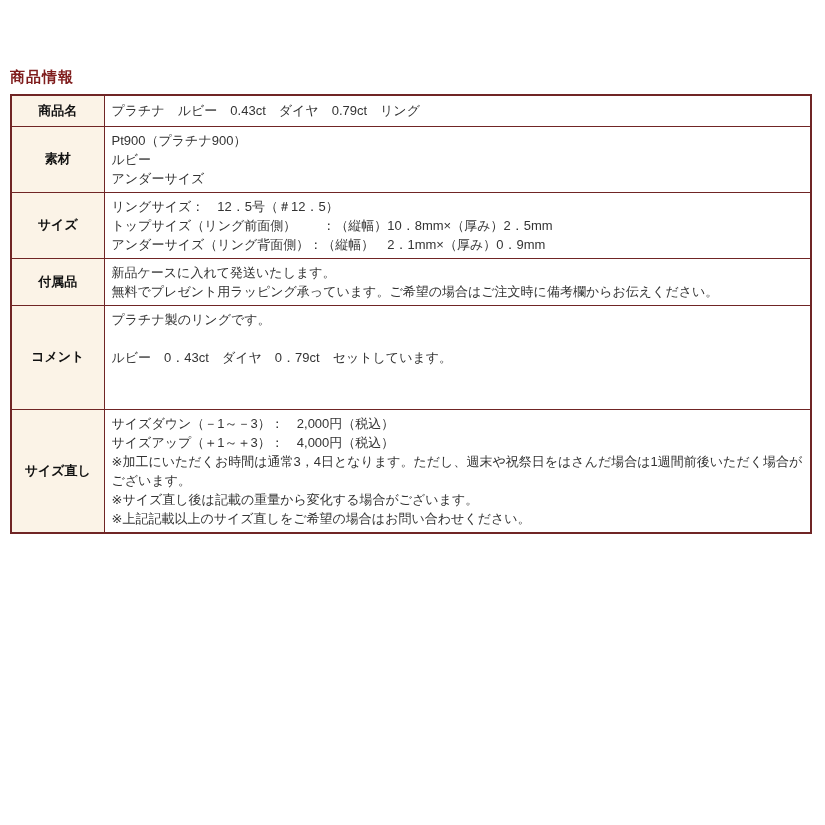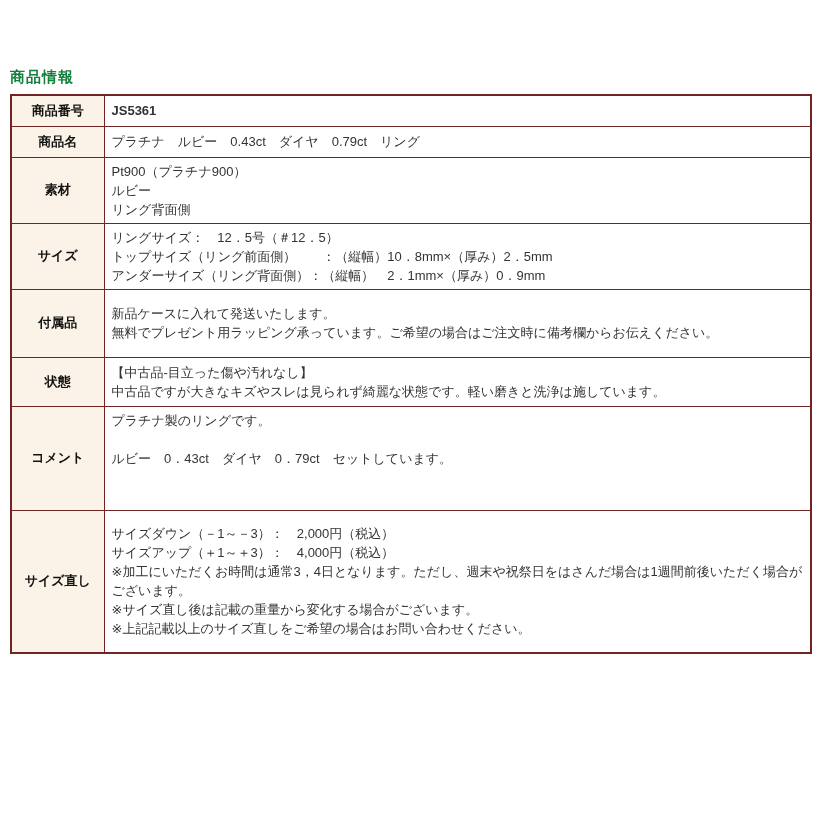--- a/index.html
+++ b/index.html
@@ -10,21 +10,21 @@
   }
   .page {
     width: 825px;
     height: 825px;
     padding: 68px 10px 0 10px;
     background: #ffffff;
   }
   .title {
     font-size: 15px;
     font-weight: bold;
-    color: #15803d;
+    color: #7f1d1d;
     margin: 0 0 7px 0;
     letter-spacing: 1px;
   }
   table.info-table {
     border-collapse: collapse;
     width: 802px;
     border: 2px solid #702525;
     table-layout: fixed;
   }
   table.info-table th,
@@ -67,59 +67,46 @@
   tbody tr:nth-child(10) { height: 47px; }
 </style>
 </head>
 <body>
 
 <div class="page">
   <h1 class="title">商品情報</h1>
   <table class="info-table">
     <tbody id="rows">
         <tr>
-          <th>商品番号</th>
-          <td class="bold">
-            <div class="line">JS5361</div>
-          </td>
-        </tr>
-        <tr>
           <th>商品名</th>
           <td>
             <div class="line">プラチナ　ルビー　0.43ct　ダイヤ　0.79ct　リング</div>
           </td>
         </tr>
         <tr>
           <th>素材</th>
           <td>
             <div class="line">Pt900（プラチナ900）</div>
             <div class="line">ルビー</div>
-            <div class="line">リング背面側</div>
+            <div class="line">アンダーサイズ</div>
           </td>
         </tr>
         <tr>
           <th>サイズ</th>
           <td>
             <div class="line">リングサイズ：　12．5号（＃12．5）</div>
             <div class="line">トップサイズ（リング前面側）　　：（縦幅）10．8mm×（厚み）2．5mm</div>
             <div class="line">アンダーサイズ（リング背面側）：（縦幅）　2．1mm×（厚み）0．9mm</div>
           </td>
         </tr>
         <tr>
           <th>付属品</th>
           <td>
             <div class="line">新品ケースに入れて発送いたします。</div>
             <div class="line">無料でプレゼント用ラッピング承っています。ご希望の場合はご注文時に備考欄からお伝えください。</div>
-          </td>
-        </tr>
-        <tr>
-          <th>状態</th>
-          <td>
-            <div class="line">【中古品-目立った傷や汚れなし】</div>
-            <div class="line">中古品ですが大きなキズやスレは見られず綺麗な状態です。軽い磨きと洗浄は施しています。</div>
           </td>
         </tr>
         <tr>
           <th>コメント</th>
           <td>
             <div class="line">プラチナ製のリングです。</div>
             <div class="line"></div>
             <div class="line">ルビー　0．43ct　ダイヤ　0．79ct　セットしています。</div>
             <div class="line"></div>
             <div class="line"></div>

